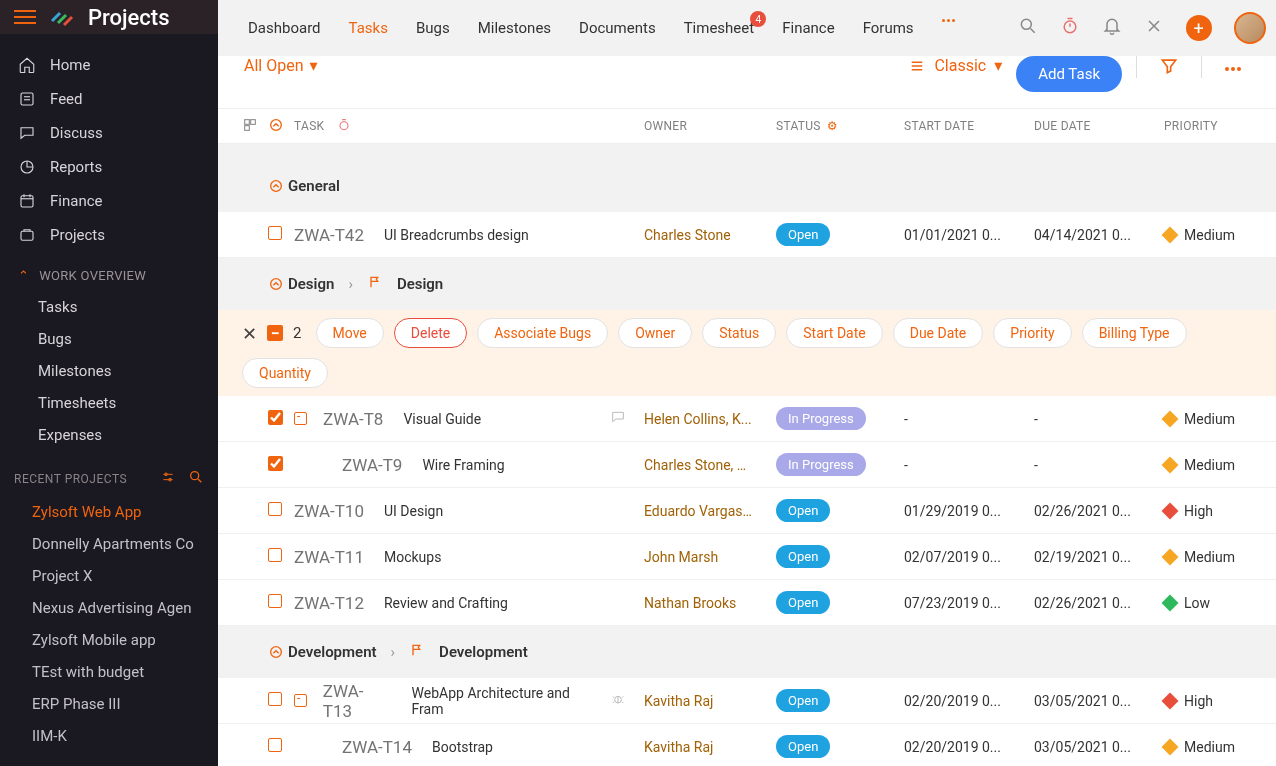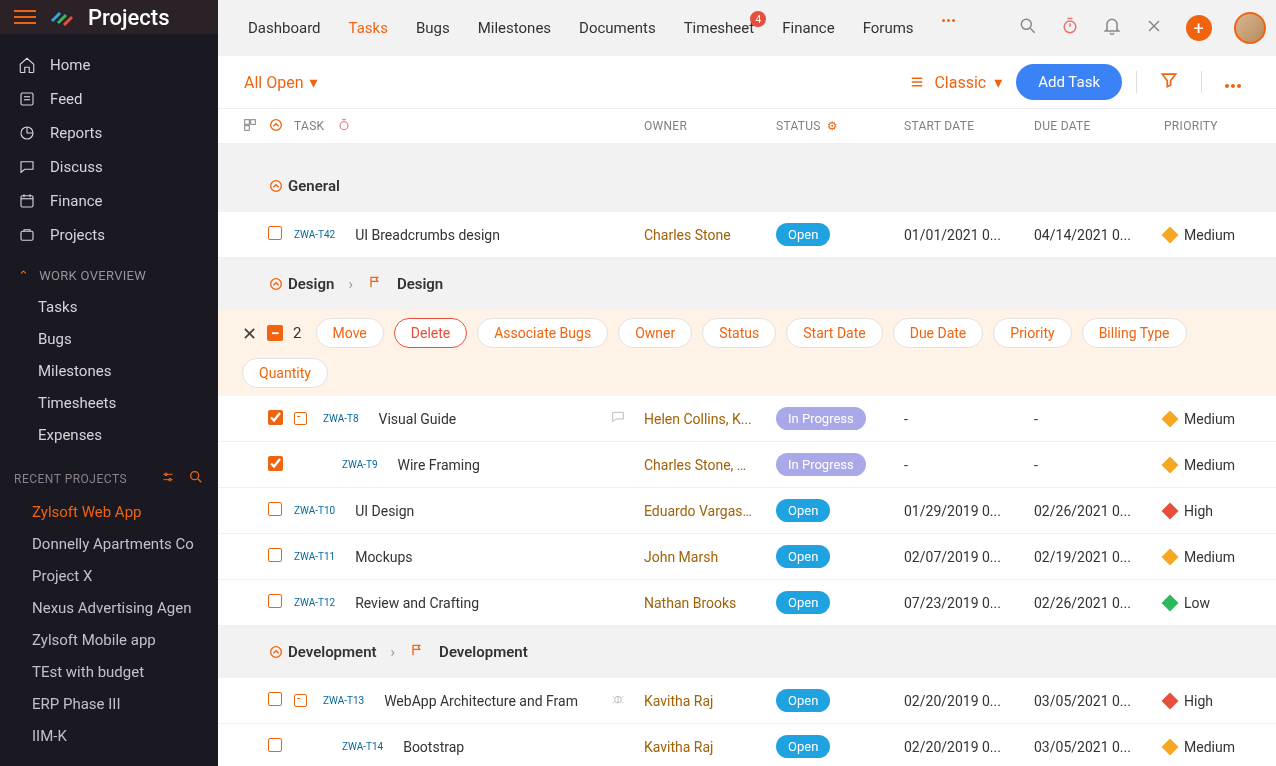--- a/index.html
+++ b/index.html
@@ -26,21 +26,21 @@
 .topbar { height:56px; background:#f2f2f2; display:flex; align-items:center; padding:8px 30px; gap:28px; flex-shrink:0; }
 .topnav { display:flex; gap:28px; }
 .topnav-item { font-size:15px; color:#333; cursor:pointer; position:relative; }
 .topnav-item.active { color:#f0640f; }
 .badge { position:absolute; top:-8px; right:-12px; background:#e84e3c; color:#fff; width:16px; height:16px; border-radius:50%; font-size:10px; display:flex; align-items:center; justify-content:center; }
 .topbar .spacer { flex:1; }
 .topicons { display:flex; align-items:center; gap:22px; }
 .topicons .ico { color:#888; cursor:pointer; }
 .plus-btn { width:26px; height:26px; border-radius:50%; background:#f0640f; color:#fff; display:flex; align-items:center; justify-content:center; font-size:18px; cursor:pointer; }
 .avatar { width:32px; height:32px; border-radius:50%; background:linear-gradient(135deg,#d9b690,#b88a5f); border:2px solid #f0640f; }
-.toolbar { height:52px; display:flex; align-items:center; padding:0 26px; gap:14px; }
+.toolbar { height:52px; display:flex; align-items:flex-start; padding:0 26px; gap:14px; }
 .allopen { color:#f0640f; font-size:16px; display:flex; align-items:center; gap:6px; cursor:pointer; }
 .toolbar .sp { flex:1; }
 .viewtoggle { color:#f0640f; font-size:16px; display:flex; align-items:center; gap:8px; cursor:pointer; }
 .addtask-btn { background:#3b82f6; color:#fff; border:none; border-radius:22px; padding:9px 22px; font-size:15px; cursor:pointer; }
 .tool-ico { color:#888; cursor:pointer; padding:0 8px;}
 .divider { width:1px; height:22px; background:#ddd; }
 .more-dots span { width:4px; height:4px; background:#f0640f; border-radius:50%; display:inline-block; margin:0 1px;}
 .colhead { height:36px; border-top:1px solid #eee; border-bottom:1px solid #eee; display:flex; align-items:center; font-size:12px; color:#808080; letter-spacing:.3px; }
 .col-pre { width:70px; display:flex; gap:10px; padding-left:24px; color:#f0640f;}
 .col-task { flex:0 0 356px; padding-left:6px; display:flex; align-items:center; gap:8px;}
@@ -53,21 +53,21 @@
 .grouprow { height:52px; background:#f2f2f2; display:flex; align-items:center; font-size:15px; font-weight:600; color:#333; }
 .grouprow .collapse { color:#f0640f; width:70px; display:flex; padding-left:50px; }
 .grouprow .bread { display:flex; align-items:center; gap:14px; }
 .grouprow .chev { color:#999; font-weight:400;}
 .grouprow .subico { color:#f0640f; }
 .row { height:46px; display:flex; align-items:center; border-bottom:1px solid #f0f0f0; font-size:14px; }
 .row .cb { width:70px; padding-left:50px; }
 .row .cb input { width:15px; height:15px; accent-color:#f0640f; cursor:pointer;}
 .checkbox-empty { width:14px; height:14px; border:1.5px solid #f0640f; border-radius:2px; display:inline-block;}
 .row.sel { background:#fff; }
-.taskid { color:#0369a1; font-size:10px; margin-right:12px; }
+.taskid { color:#737373; font-size:17px; margin-right:12px; }
 .taskname { color:#333; }
 .owner-cell { color:#a16207; white-space:nowrap; overflow:hidden; text-overflow:ellipsis; padding-right:24px;}
 .status-pill { border-radius:14px; padding:4px 12px; font-size:13px; color:#fff; display:inline-block; }
 .st-open { background:#1fa3e0; }
 .st-prog { background:#a9a8e8; }
 .date-cell { color:#333; font-size:14px; white-space:nowrap; overflow:hidden; text-overflow:ellipsis; padding-right:6px;}
 .prio-cell { display:flex; align-items:center; gap:8px; color:#333;}
 .diamond { width:12px; height:12px; transform:rotate(45deg); display:inline-block; }
 .d-med { background:#f5a623; }
 .d-high { background:#e84e3c; }
@@ -120,30 +120,30 @@
       <div class="sb-item">
           <svg class="ico18" viewBox="0 0 24 24" fill="none" stroke="currentColor" stroke-width="1.5">
             <rect x="4" y="4" width="16" height="16" rx="2"></rect>
             <line x1="8" y1="9" x2="16" y2="9"></line>
             <line x1="8" y1="13" x2="16" y2="13"></line>
           </svg>
           <span>Feed</span>
         </div>
       <div class="sb-item">
           <svg class="ico18" viewBox="0 0 24 24" fill="none" stroke="currentColor" stroke-width="1.5">
+            <path d="M4 5h16v10H9l-5 4z"></path>
+          </svg>
+          <span>Discuss</span>
+        </div>
+      <div class="sb-item">
+          <svg class="ico18" viewBox="0 0 24 24" fill="none" stroke="currentColor" stroke-width="1.5">
             <circle cx="12" cy="12" r="8"></circle>
             <path d="M12 4v8h8"></path>
           </svg>
           <span>Reports</span>
-        </div>
-      <div class="sb-item">
-          <svg class="ico18" viewBox="0 0 24 24" fill="none" stroke="currentColor" stroke-width="1.5">
-            <path d="M4 5h16v10H9l-5 4z"></path>
-          </svg>
-          <span>Discuss</span>
         </div>
       <div class="sb-item">
           <svg class="ico18" viewBox="0 0 24 24" fill="none" stroke="currentColor" stroke-width="1.5">
             <rect x="4" y="5" width="16" height="15" rx="2"></rect>
             <line x1="4" y1="9" x2="20" y2="9"></line>
             <line x1="8" y1="3" x2="8" y2="7"></line>
             <line x1="16" y1="3" x2="16" y2="7"></line>
           </svg>
           <span>Finance</span>
         </div>

